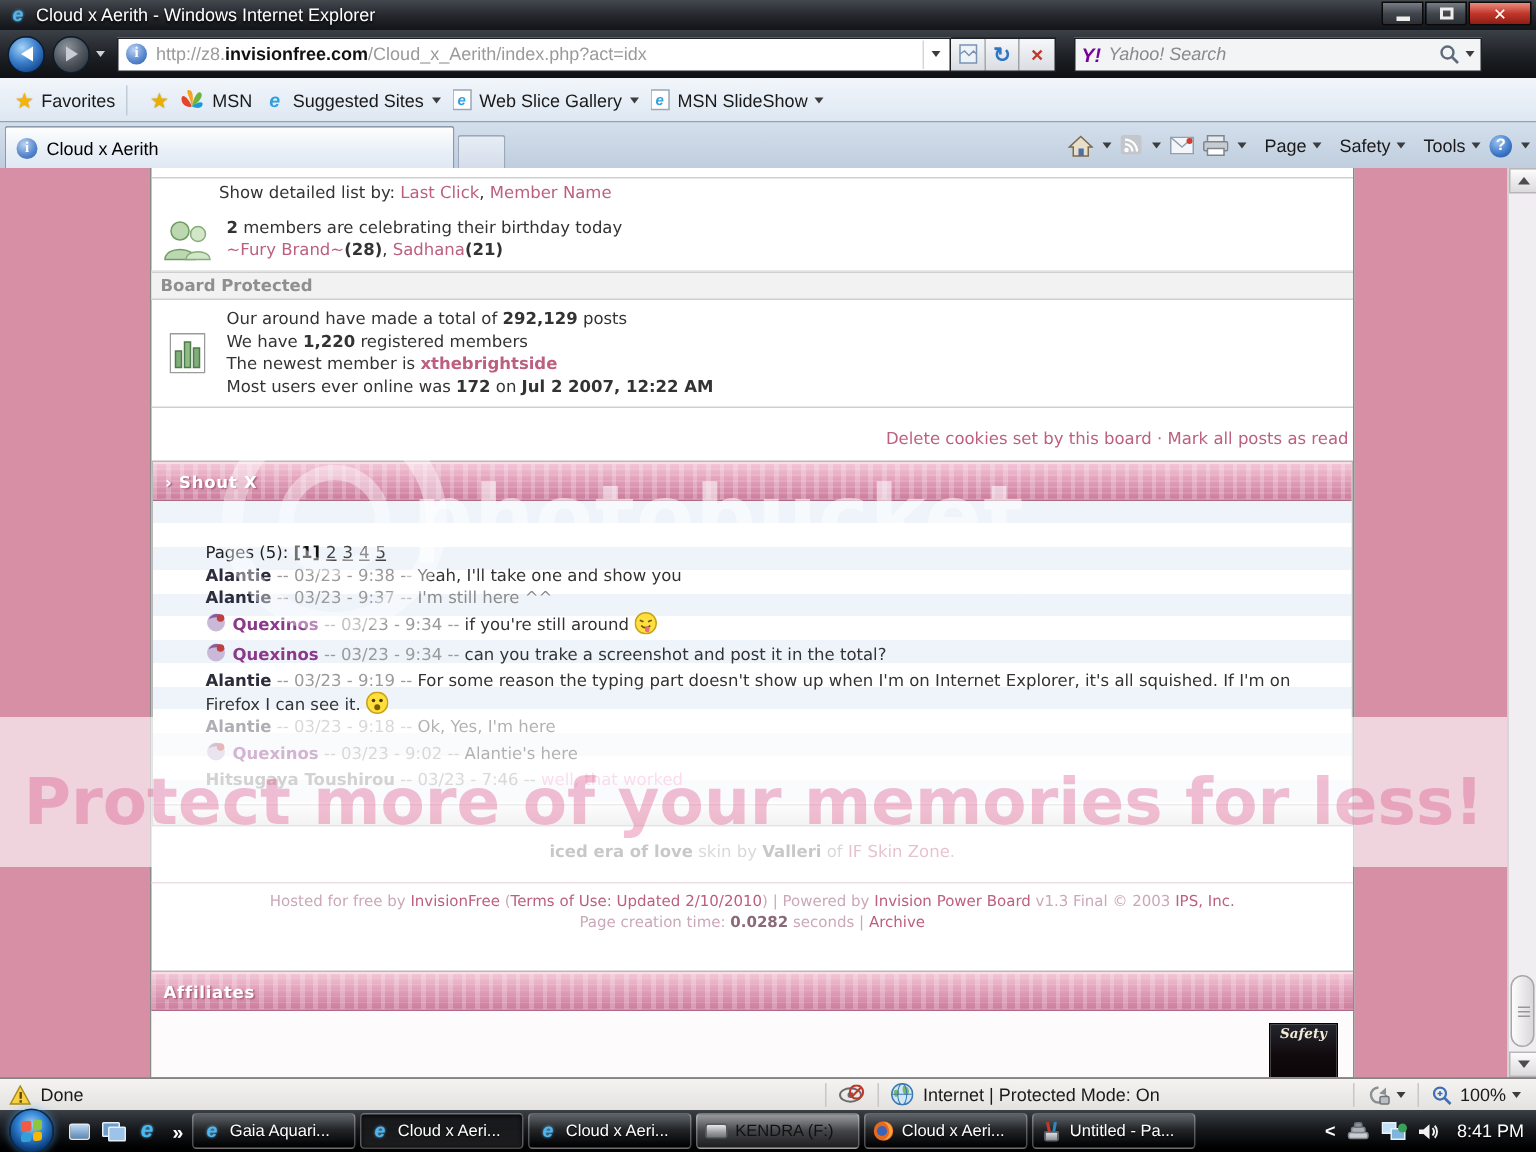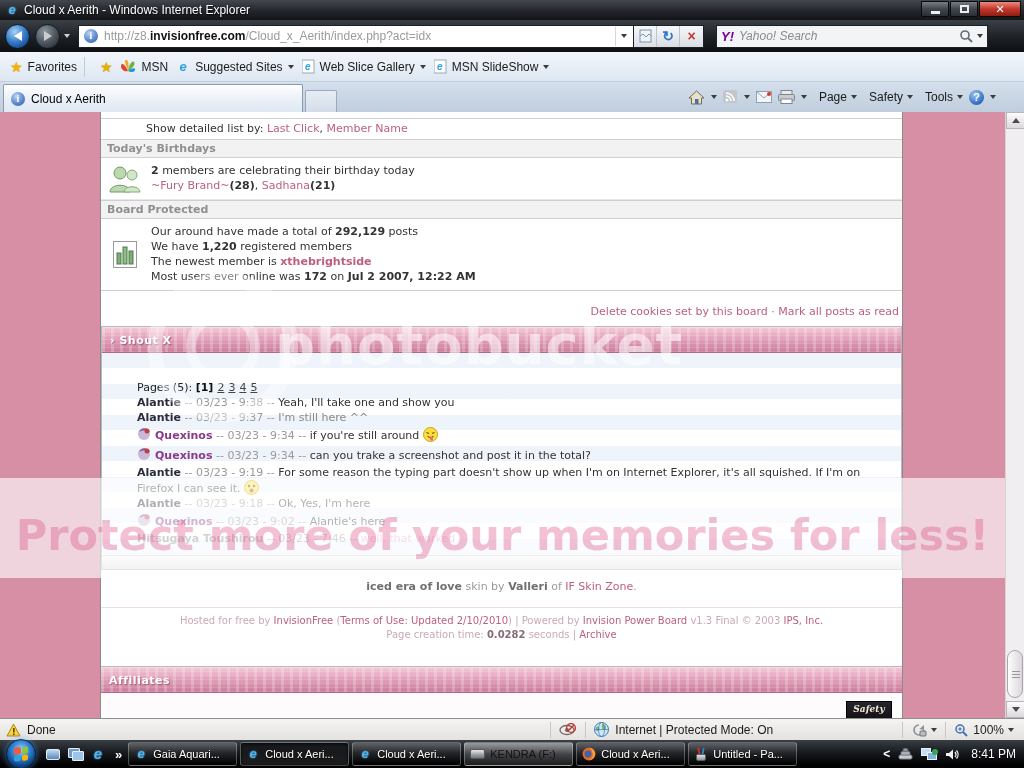--- a/index.html
+++ b/index.html
@@ -64,21 +64,21 @@
   .star { color:#f7b400; font-size:14px; text-shadow:0 0 1px #b57f00; }
 
   
   .tabrow { position:absolute; left:0; top:82px; width:1024px; height:30px;
     background:linear-gradient(#d4dfec,#bfcddd); display:flex; align-items:flex-end; }
   .tab { width:300px; height:28px; margin-left:3px; background:linear-gradient(#fdfefe,#e9eff7 60%,#dfe8f3);
     border:1px solid #8b9bac; border-bottom:none; border-radius:2px 2px 0 0; display:flex; align-items:center; padding:0 7px; font-size:12px; }
   .tab .lbl { margin-left:6px; }
   .tabstub { width:32px; height:22px; margin-left:2px; background:linear-gradient(#e7edf5,#d3dde9);
     border:1px solid #9aa9bb; border-bottom:none; border-radius:2px 2px 0 0; }
-  .cmdicons { margin-left:auto; display:flex; align-items:center; height:100%; padding-right:28px; font-size:12px; color:#1a1a1a; }
+  .cmdicons { margin-left:auto; display:flex; align-items:center; height:100%; padding-right:4px; font-size:12px; color:#1a1a1a; }
   .cmdicons > * { margin-left:6px; }
   .cmd-label { display:flex; align-items:center; margin-left:12px; }
   .cmd-label .caret { margin-left:4px; }
   .help-circle { width:15px; height:15px; border-radius:50%; background:radial-gradient(circle at 38% 30%,#9cc4ef,#3d77c8 60%,#1c4f9b);
     color:#fff; font-size:11px; font-weight:bold; text-align:center; line-height:15px; }
 
   
   .viewport { position:absolute; left:0; top:112px; width:1024px; height:606px; background:#d68fa5; overflow:hidden; }
   .vscroll { position:absolute; right:0; top:0; width:19px; height:100%; background:#f0eef1; border-left:1px solid #d8d4d8; z-index:20; }
   .vs-btn { width:19px; height:17px; background:linear-gradient(#fcfcfc,#dcdadd); border:1px solid #b9b5ba; display:flex; align-items:center; justify-content:center; }
@@ -364,21 +364,20 @@
     <div class="wm-ring2"></div>
     <div class="wm-photobucket">photobucket</div>
     <div class="wm-whiteband"></div>
     <div class="wm-promo">Protect more of your memories for less!</div>
 
     <div class="panel">
       <div class="sliver"></div>
 
       <div class="row-detail nowrap"><span>Show detailed list by: </span><span class="plink">Last Click</span><span>, </span><span class="plink">Member Name</span></div>
 
-      <div class="sec-head">Today's Birthdays</div>
       <div class="icon-row">
         <div class="icon-cell">
           <svg width="34" height="28">
             <circle cx="12" cy="8" r="6" fill="#bcd8b0" stroke="#6f9b63"></circle>
             <path d="M2 27 C2 18 22 18 22 27 Z" fill="#bcd8b0" stroke="#6f9b63"></path>
             <circle cx="24" cy="10" r="5" fill="#d2e6c8" stroke="#86ac7a"></circle>
             <path d="M16 27 C16 20 32 20 32 27 Z" fill="#d2e6c8" stroke="#86ac7a"></path>
           </svg>
         </div>
         <div class="icon-body nowrap"><b>2</b><span> members are celebrating their birthday today</span><br><span class="plink">~Fury Brand~</span><b>(28)</b><span>, </span><span class="plink">Sadhana</span><b>(21)</b></div>

